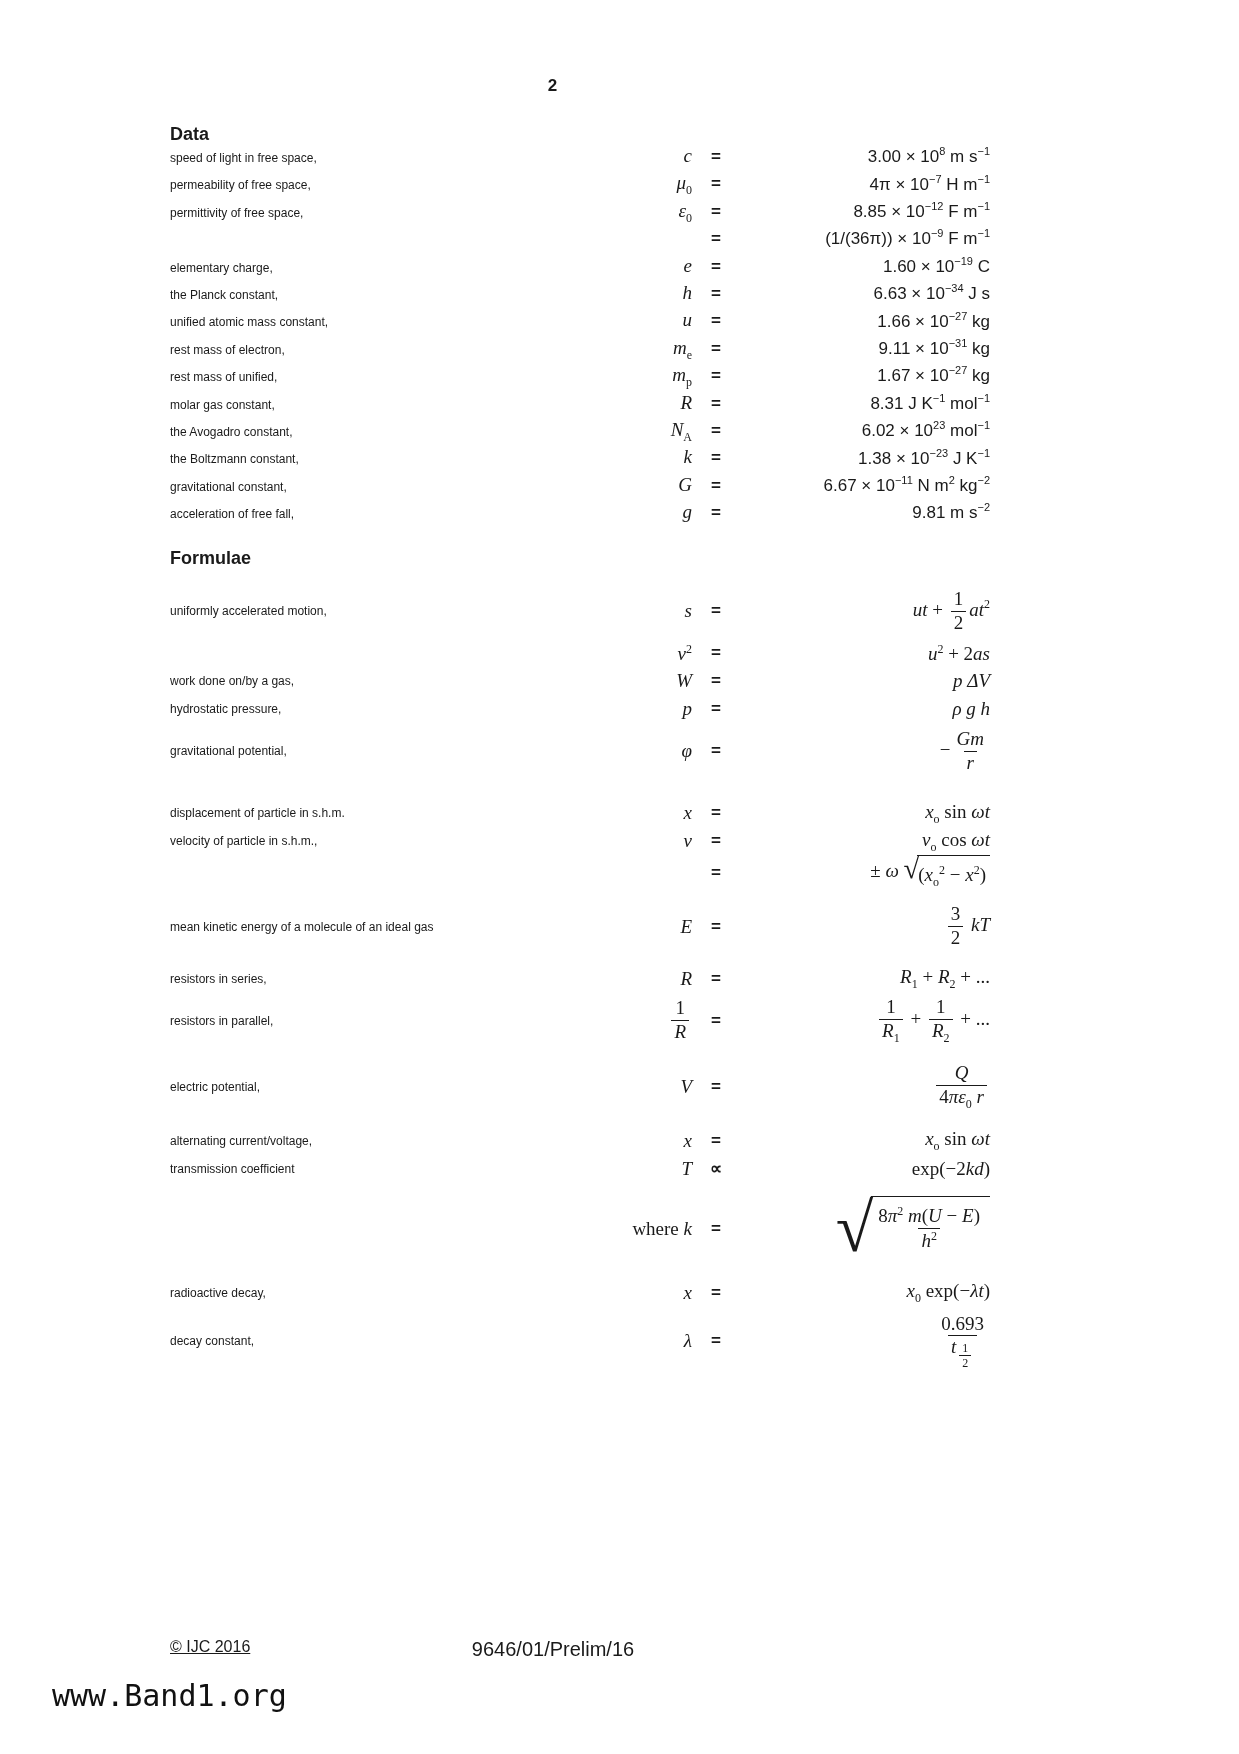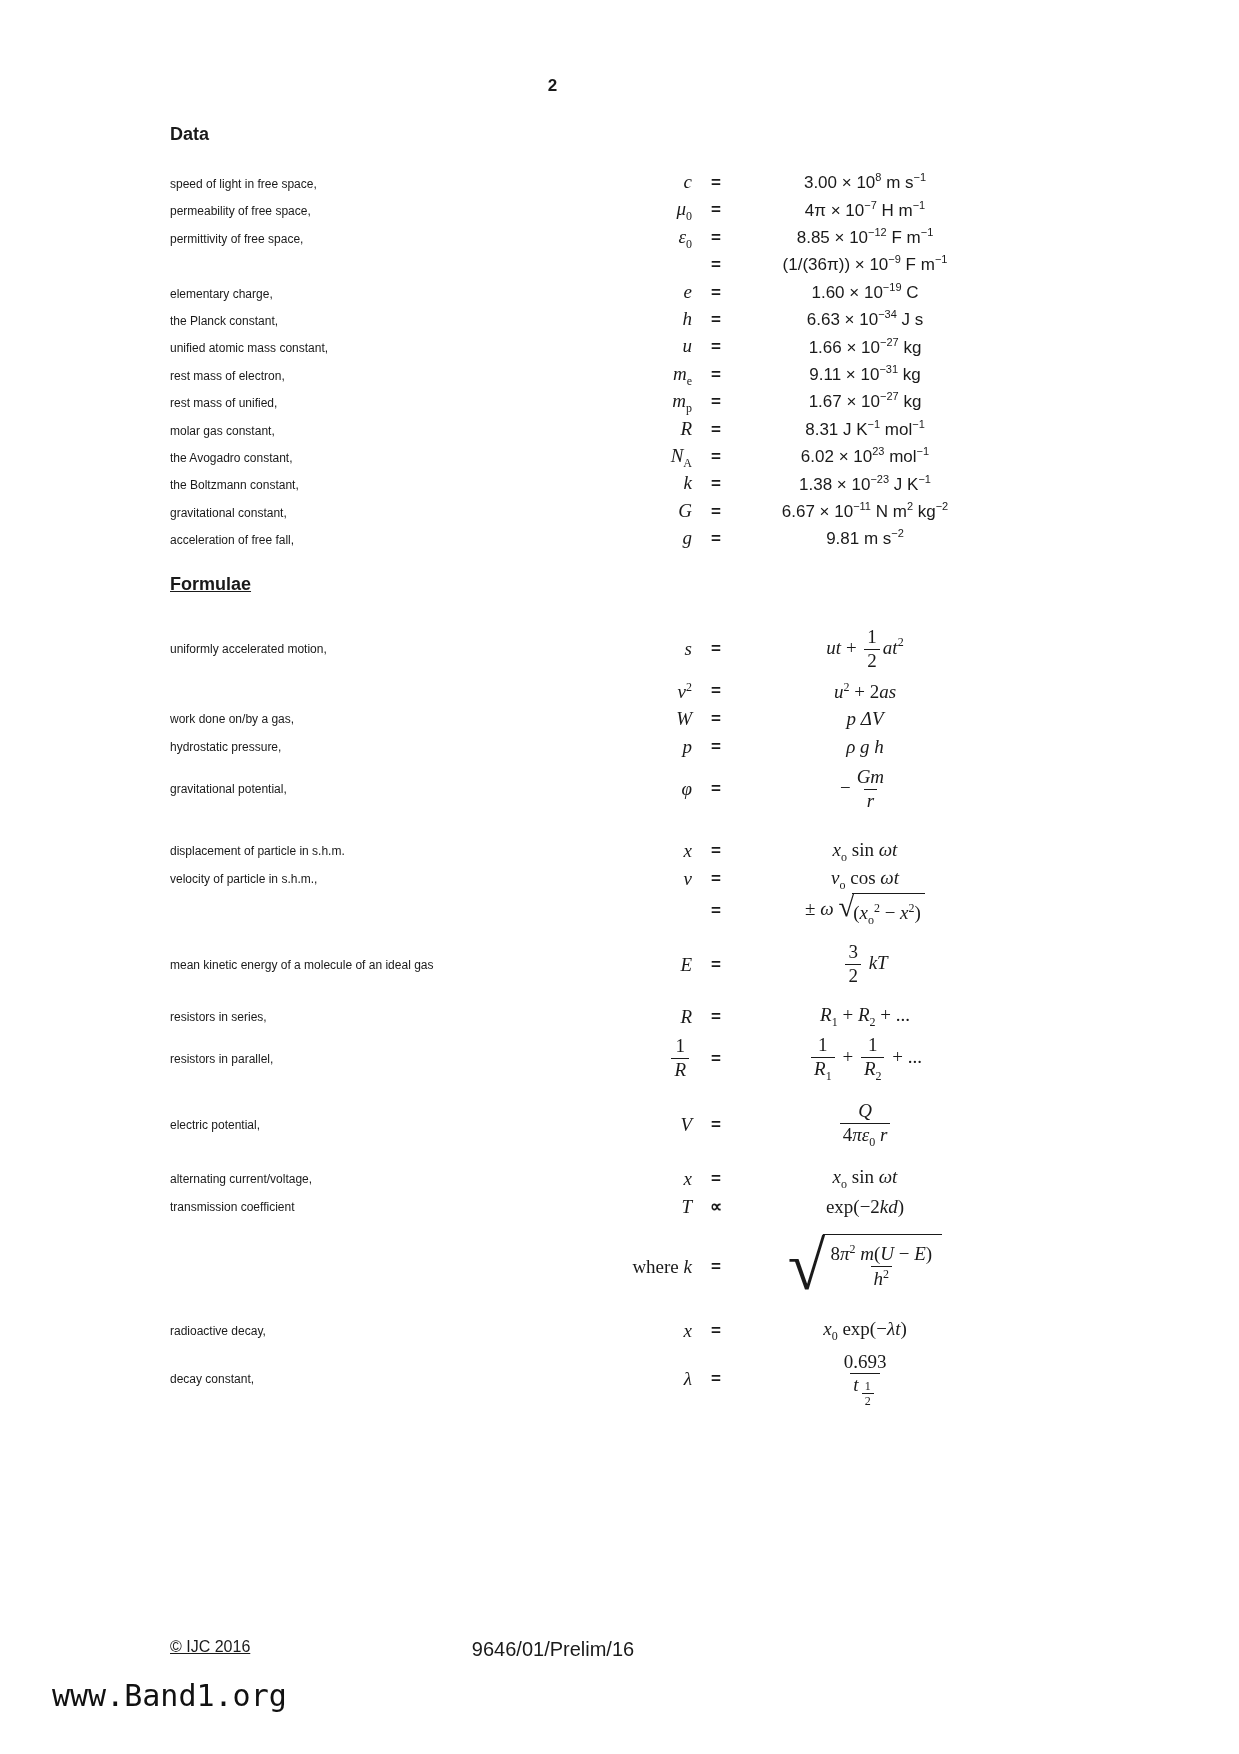--- a/index.html
+++ b/index.html
@@ -13,23 +13,23 @@
   }
   .page-num{
     padding-top:76px;
     width:765px;margin-left:170px;
     text-align:center;
     font-weight:bold;font-size:17px;
   }
   .content{width:820px;margin-left:170px;}
   .sec-heading{
     font-weight:bold;font-size:18px;
-    margin-top:28px;margin-bottom:26px;
-  }
-  .sec-heading.formulae{margin-top:20px;margin-bottom:26px;text-decoration:underline;}
+    margin-top:28px;margin-bottom:0;
+  }
+  .sec-heading.formulae{margin-top:20px;margin-bottom:14px;}
   .drow{
     display:flex;align-items:baseline;
     height:27.4px;
   }
   .frow{
     display:flex;align-items:center;
     min-height:28px;
   }
   .frow.tall{min-height:56px;}
   .frow.med{min-height:34px;}
@@ -50,21 +50,21 @@
     text-align:right;
     white-space:nowrap;
   }
   .eq{
     flex:0 0 48px;
     text-align:center;
     font-size:17px;font-weight:bold;
   }
   .val{
     flex:0 0 250px;
-    text-align:center;
+    text-align:right;
     white-space:nowrap;
   }
   
   .math{font-family:"Liberation Serif", serif;font-size:19px;}
   .dval{font-family:"Liberation Sans", sans-serif;font-size:17px;}
   .dval sup,.dval sub{font-size:11px;}
   .math sup,.math sub{font-size:12px;}
   .frac{
     display:inline-flex;flex-direction:column;align-items:center;
     vertical-align:middle;margin:0 3px;line-height:1.2;

